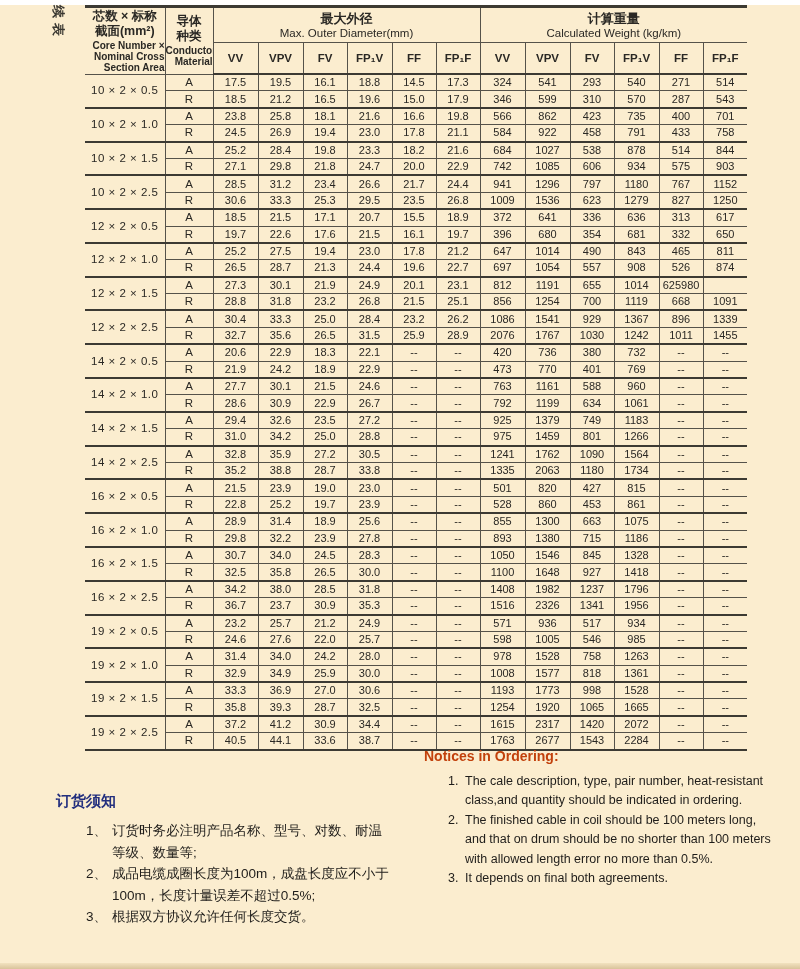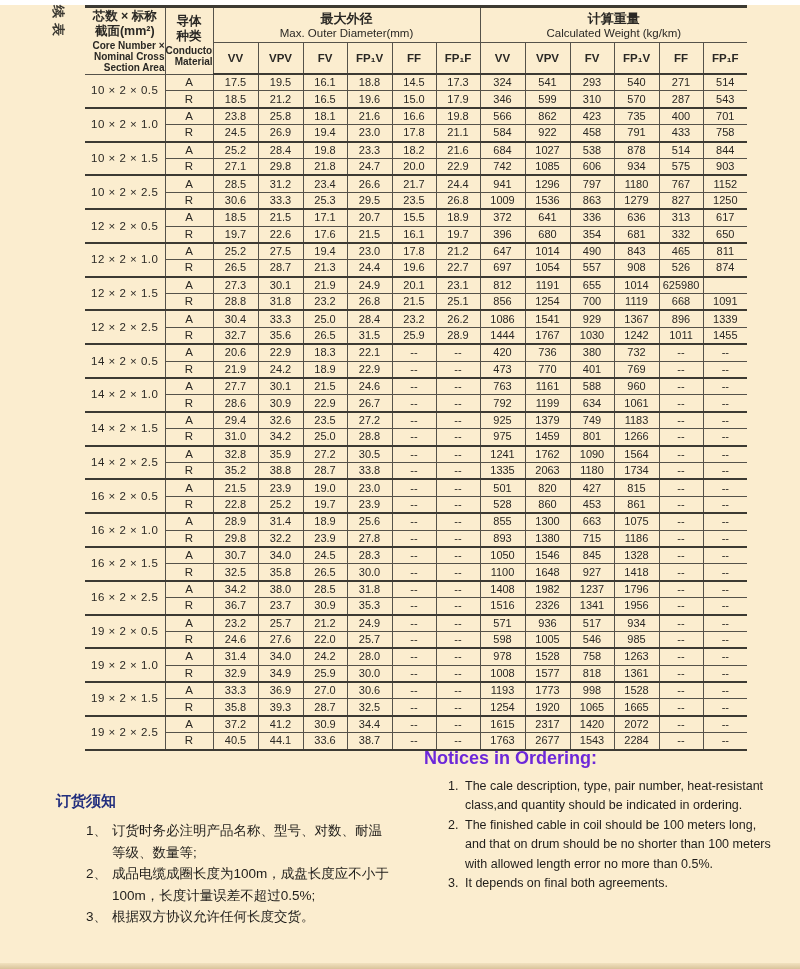--- a/index.html
+++ b/index.html
@@ -35,21 +35,21 @@
   .grp-en{font-size:11.5px;font-weight:normal;line-height:1.1;}
   tr.head-row1 th{height:34px;}
   tr.head-row2 th{height:30px;border-bottom:2px solid #3c3a33;font-size:11.5px;font-weight:bold;}
   .data-table td{height:15.4px;font-size:11px;line-height:15px;}
   td.size-cell{font-size:11.5px;letter-spacing:0.5px;}
   td.mat-cell{font-size:11.5px;}
   .group-end{border-bottom:2px solid #3c3a33 !important;}
   .notices-zh{position:absolute;left:56px;top:748px;width:336px;margin-top:44px;}
   .notices-en{position:absolute;left:424px;top:748px;width:356px;}
   .notice-title-zh{font-size:15px;font-weight:bold;color:#232f7e;margin-bottom:9px;}
-  .notice-title-en{font-size:18px;font-weight:bold;color:#6d28d9;margin-bottom:8px;}
+  .notice-title-en{font-size:14px;font-weight:bold;color:#c2410c;margin-bottom:8px;}
   .notice-list-zh{padding-left:30px;}
   .notice-list-en{padding-left:24px;}
   .notice-item{display:flex;align-items:flex-start;}
   .notice-item-zh{font-size:13.5px;line-height:1.6;color:#1f1d1a;}
   .notice-item-en{font-size:12.5px;line-height:1.55;color:#1f1d1a;}
   .n-num-zh{flex:0 0 26px;}
   .n-num-en{flex:0 0 17px;}
   .n-text{flex:1;white-space:normal;}
 </style>
 </head>
@@ -229,21 +229,21 @@
         <tr>
           <td class="mat-cell group-end">R</td>
           <td class="group-end">30.6</td>
           <td class="group-end">33.3</td>
           <td class="group-end">25.3</td>
           <td class="group-end">29.5</td>
           <td class="group-end">23.5</td>
           <td class="group-end">26.8</td>
           <td class="group-end">1009</td>
           <td class="group-end">1536</td>
-          <td class="group-end">863</td>
+          <td class="group-end">623</td>
           <td class="group-end">1279</td>
           <td class="group-end">827</td>
           <td class="group-end">1250</td>
         </tr>
         <tr>
           <td rowspan="2" class="size-cell group-end">12 × 2 × 0.5</td>
           <td class="mat-cell">A</td>
           <td class="">18.5</td>
           <td class="">21.5</td>
           <td class="">17.1</td>
@@ -351,21 +351,21 @@
           <td class="">1339</td>
         </tr>
         <tr>
           <td class="mat-cell group-end">R</td>
           <td class="group-end">32.7</td>
           <td class="group-end">35.6</td>
           <td class="group-end">26.5</td>
           <td class="group-end">31.5</td>
           <td class="group-end">25.9</td>
           <td class="group-end">28.9</td>
-          <td class="group-end">1444</td>
+          <td class="group-end">2076</td>
           <td class="group-end">1767</td>
           <td class="group-end">1030</td>
           <td class="group-end">1242</td>
           <td class="group-end">1011</td>
           <td class="group-end">1455</td>
         </tr>
         <tr>
           <td rowspan="2" class="size-cell group-end">14 × 2 × 0.5</td>
           <td class="mat-cell">A</td>
           <td class="">20.6</td>

